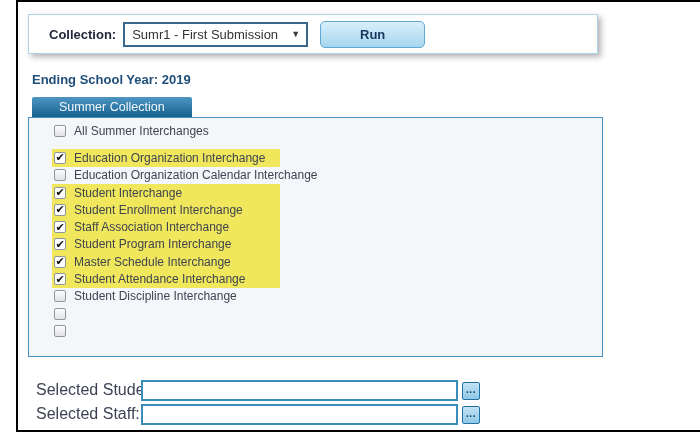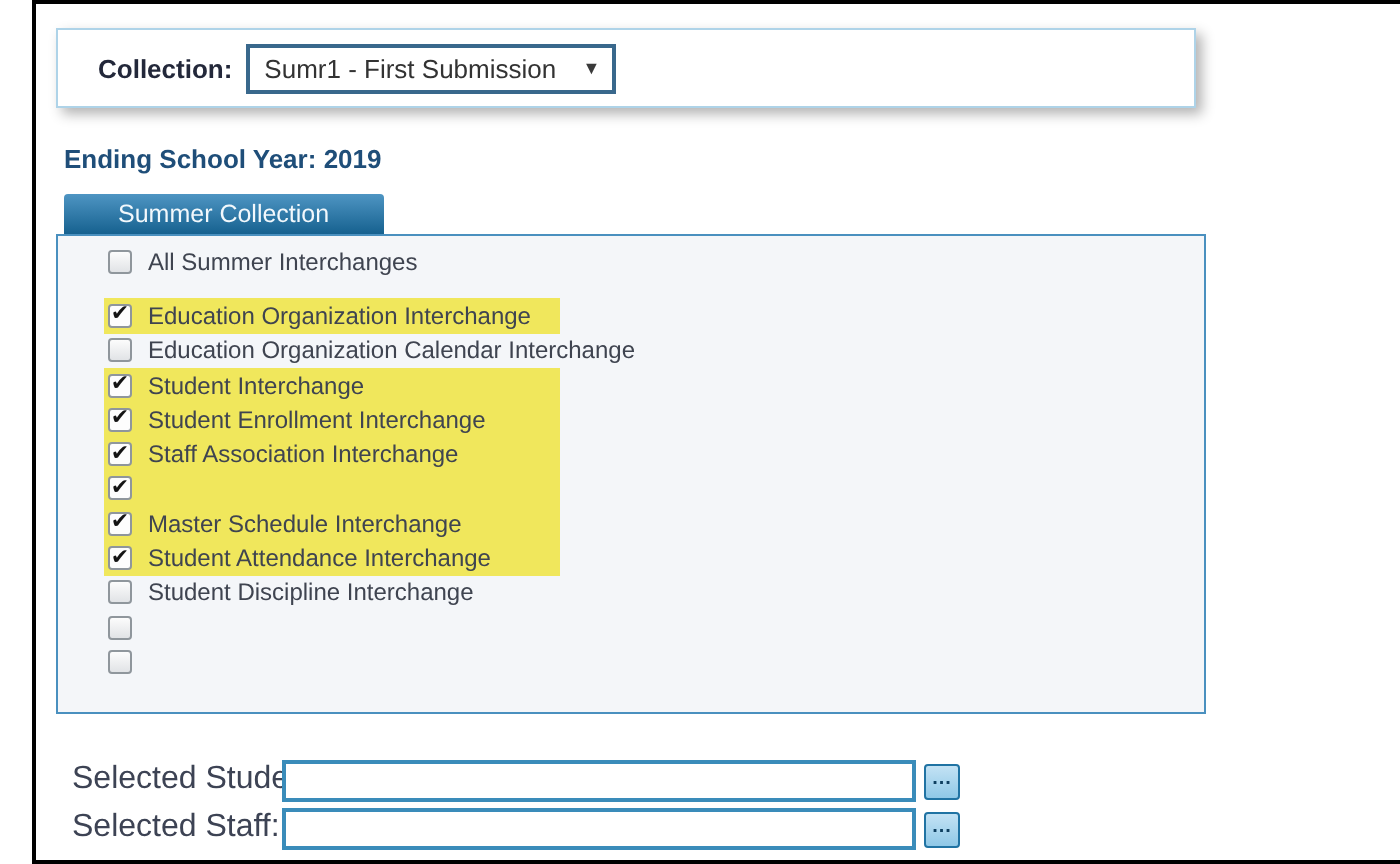--- a/index.html
+++ b/index.html
@@ -79,20 +79,21 @@
 <body>
 
 <div class="screen">
 
   <div class="topbar">
     <span class="collection-label">Collection:</span>
     <div class="select">
       <span class="sel-text">Sumr1 - First Submission</span>
       <span class="sel-arrow">▼</span>
     </div>
+    <button class="run-btn">Run</button>
   </div>
 
   <div class="school-year">
     <span>Ending School Year:</span>
     <span>2019</span>
   </div>
 
   <div class="tab">Summer Collection</div>
 
   <div class="panel">
@@ -116,20 +117,21 @@
         <div class="ic-row checked highlighted">
     <span class="cbx">✔</span>
     <span class="ic-label">Student Enrollment Interchange</span>
   </div>
         <div class="ic-row checked highlighted">
     <span class="cbx">✔</span>
     <span class="ic-label">Staff Association Interchange</span>
   </div>
         <div class="ic-row checked highlighted">
     <span class="cbx">✔</span>
+    <span class="ic-label">Student Program Interchange</span>
   </div>
         <div class="ic-row checked highlighted">
     <span class="cbx">✔</span>
     <span class="ic-label">Master Schedule Interchange</span>
   </div>
         <div class="ic-row checked highlighted">
     <span class="cbx">✔</span>
     <span class="ic-label">Student Attendance Interchange</span>
   </div>
         <div class="ic-row">

